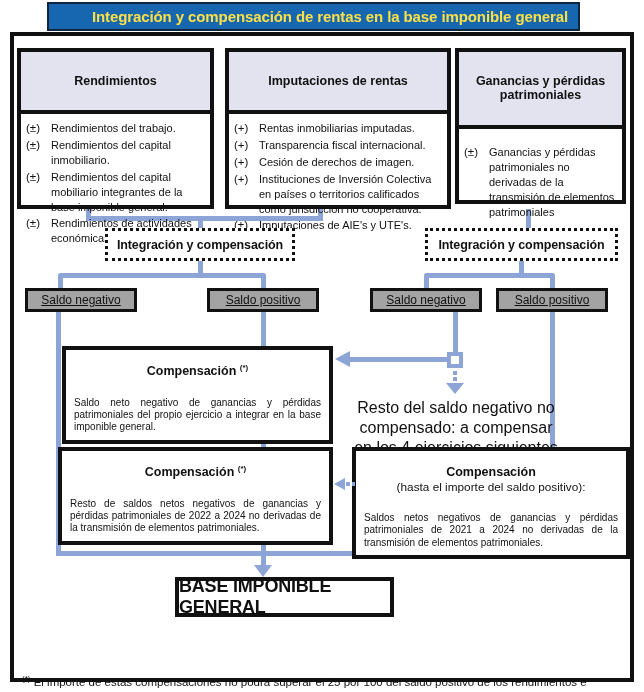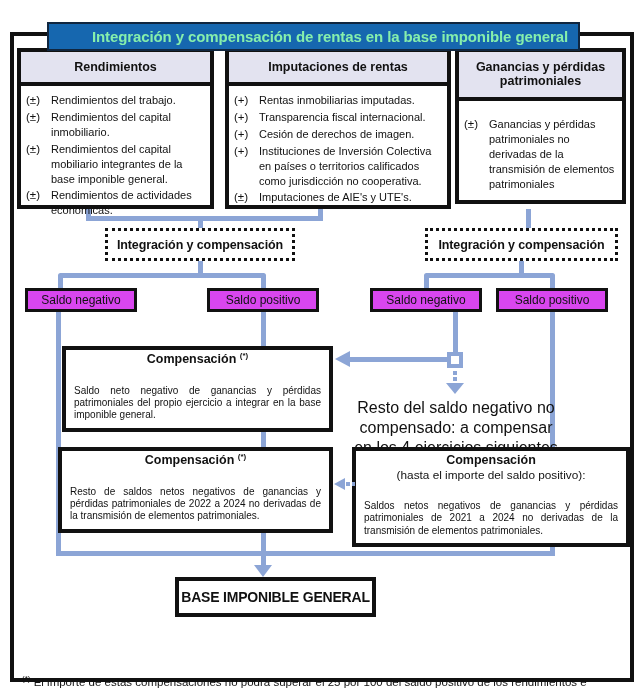--- a/index.html
+++ b/index.html
@@ -6,75 +6,75 @@
   #stage{
     position:relative;width:644px;height:692px;background:#fff;
     font-family:"Liberation Sans",sans-serif;color:#111;
     -webkit-font-smoothing:antialiased;
   }
   .abs{position:absolute;box-sizing:border-box;}
   
   #frame{left:10px;top:32px;width:624px;height:650px;border:4px solid #111;z-index:0;}
   
   #title{
-    left:47px;top:22px;width:533px;height:29px;z-index:6;
-    background:#1667AF;border:2px solid #10263f;color:#86efac;
+    left:47px;top:2px;width:533px;height:29px;z-index:6;
+    background:#1667AF;border:2px solid #10263f;color:#fde047;
     font-weight:bold;font-size:15px;display:flex;align-items:center;justify-content:center;
     letter-spacing:-0.1px;
     padding-left:33px;
   }
   
   .topbox{background:#fff;border:4px solid #111;z-index:2;}
   .topbox .hd{
     background:#E3E3F0;border-bottom:4px solid #111;font-weight:bold;font-size:12.5px;
-    text-align:center;padding:8px 2px;line-height:1.15;
+    text-align:center;padding:22px 2px;line-height:1.15;
   }
   .topbox .bd{padding:7px 4px 0 5px;}
   .item{display:flex;margin-bottom:1px;}
   .item .sg{width:25px;flex:0 0 25px;font-size:11.5px;line-height:1.38;}
   .item .tx{flex:1;font-size:11px;line-height:1.38;}
   #box-rend{left:17px;top:48px;width:197px;height:161px;}
   #box-impu{left:225px;top:48px;width:226px;height:161px;}
   #box-gan{left:455px;top:48px;width:171px;height:156px;}
   #box-gan .bd{padding-top:16px;}
   
   .ln{background:#8CA5D6;z-index:1;}
   
   .dotbox{
     background:#fff;border:3px dotted #111;z-index:2;font-weight:bold;font-size:12.5px;
     display:flex;align-items:center;justify-content:center;letter-spacing:-0.1px;
   }
   #int-left{left:105px;top:228px;width:190px;height:33px;}
   #int-right{left:425px;top:228px;width:193px;height:33px;}
   
   .saldo{
-    background:#d946ef;border:3px solid #111;z-index:2;font-size:12px;
-    display:flex;align-items:center;justify-content:center;height:24px;
+    background:#a3a3a3;border:3px solid #111;z-index:2;font-size:12px;
+    display:flex;align-items:center;justify-content:center;height:24px;text-decoration:underline;
   }
   #sn-l{left:25px;top:288px;width:112px;}
   #sp-l{left:207px;top:288px;width:112px;}
   #sn-r{left:370px;top:288px;width:112px;}
   #sp-r{left:496px;top:288px;width:112px;}
   
-  .comp{background:#fff;border:4px solid #111;z-index:2;padding:2px 8px 6px;}
+  .comp{background:#fff;border:4px solid #111;z-index:2;padding:14px 8px 6px;}
   .comp .ct{font-weight:bold;font-size:12.5px;text-align:center;line-height:1.2;}
   .comp .cs{font-size:11.8px;text-align:center;line-height:1.2;}
   .comp .cb{font-size:10px;text-align:justify;line-height:1.22;margin-top:18px;}
   .comp sup{font-size:8px;vertical-align:super;line-height:0;}
   #comp1{left:62px;top:346px;width:271px;}
   #comp2{left:58px;top:447px;width:275px;}
   #compr{left:352px;top:447px;width:278px;}
   
   .tri{width:0;height:0;z-index:3;}
   #node{left:447px;top:352px;width:16px;height:16px;background:#fff;border:4px solid #8CA5D6;z-index:3;}
   .dot{width:4px;height:4px;background:#8CA5D6;z-index:3;}
   #resto{left:350px;top:398px;width:212px;font-size:16px;text-align:center;line-height:1.25;z-index:2;}
   #base{
-    left:175px;top:577px;width:201px;height:40px;border:4px solid #111;background:#fff;z-index:2;
-    font-weight:bold;font-size:14px;display:flex;align-items:center;justify-content:center;letter-spacing:-0.2px;
+    left:175px;top:577px;width:219px;height:40px;border:4px solid #111;background:#fff;z-index:2;
+    font-weight:bold;font-size:18px;display:flex;align-items:center;justify-content:center;letter-spacing:-0.2px;
   }
   #footnote{left:22px;top:634px;width:607px;font-size:11.5px;line-height:1.33;z-index:2;margin-top:40px;}
   #footnote sup{font-size:8px;}
 </style>
 </head>
 <body>
 
 <div id="stage">
   <div class="abs" id="frame"></div>
 

